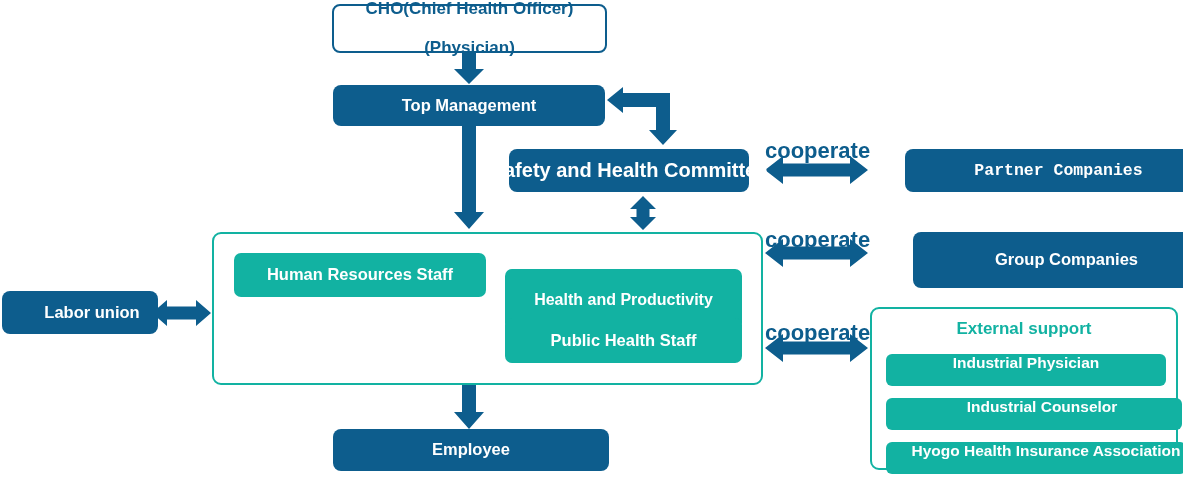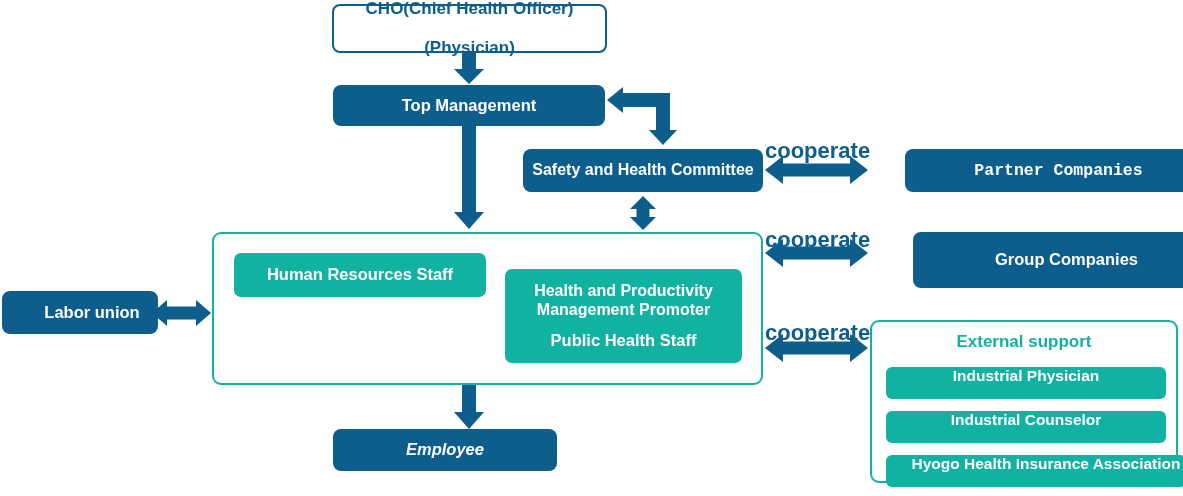--- a/index.html
+++ b/index.html
@@ -79,21 +79,21 @@
 
   <div class="node outline-blue two-line" style="left:332px;top:4px;width:275px;height:49px;gap:18px;">
     <span>CHO(Chief Health Officer)</span>
     <span>(Physician)</span>
   </div>
 
   <div class="node bluebox" style="left:333px;top:85px;width:272px;height:41px;">
     <span>Top Management</span>
   </div>
 
-  <div class="node bluebox" style="left:523px;top:149px;width:240px;height:43px;font-size:16px;">
+  <div class="node bluebox" style="left:509px;top:149px;width:240px;height:43px;font-size:20px;">
     <span>Safety and Health Committee</span>
   </div>
 
   <div class="node bluebox" style="left:905px;top:149px;width:307px;height:43px;font-family:Liberation Mono, monospace;">
     <span>Partner Companies</span>
   </div>
 
   <div class="node bluebox" style="left:871px;top:232px;width:307px;height:56px;margin-left:42px;">
     <span>Group Companies</span>
   </div>
@@ -103,41 +103,40 @@
   </div>
 
   <div class="node outline-teal" style="left:212px;top:232px;width:551px;height:153px;"></div>
 
   <div class="node tealbox" style="left:234px;top:253px;width:252px;height:44px;">
     <span>Human Resources Staff</span>
   </div>
 
   <div class="node tealbox two-line" style="left:505px;top:252px;width:237px;height:61px;font-size:16px;line-height:19px;margin-top:17px;">
     <span>Health and Productivity</span>
-    <span>Management Promoter</span>
   </div>
 
   <div class="node tealbox" style="left:505px;top:318px;width:237px;height:45px;">
     <span>Public Health Staff</span>
   </div>
 
-  <div class="node outline-teal" style="left:870px;top:320px;width:308px;height:163px;">
+  <div class="node outline-teal" style="left:870px;top:307px;width:308px;height:163px;">
     <div class="ext-title">External support</div>
     <div class="ext-item" style="top:45px;">
       <span>Industrial Physician</span>
     </div>
-    <div class="ext-item" style="top:89px;">
+    <div class="ext-item" style="top:89px;padding-left:16px;">
       <span>Industrial Counselor</span>
     </div>
     <div class="ext-item" style="top:133px;padding-left:20px;">
       <span>Hyogo Health Insurance Association</span>
     </div>
   </div>
 
-  <div class="node bluebox" style="left:333px;top:429px;width:224px;height:42px;font-style:italic;">
+  <div class="node bluebox" style="left:333px;top:429px;width:276px;height:42px;">
     <span>Employee</span>
   </div>
 
   <div class="coop" style="left:765px;top:141px;">cooperate</div>
   <div class="coop" style="left:765px;top:230px;">cooperate</div>
   <div class="coop" style="left:765px;top:323px;">cooperate</div>
 
 </div>
 
 </body></html>

